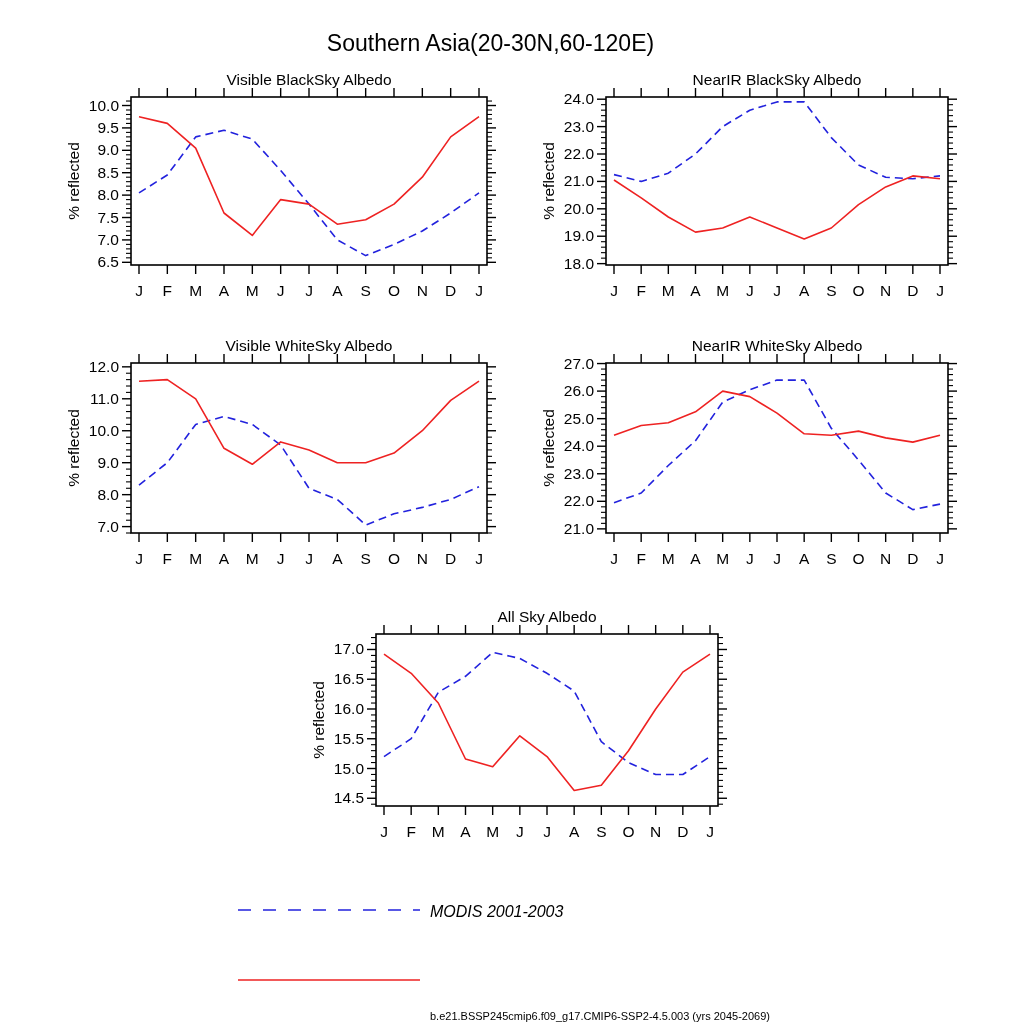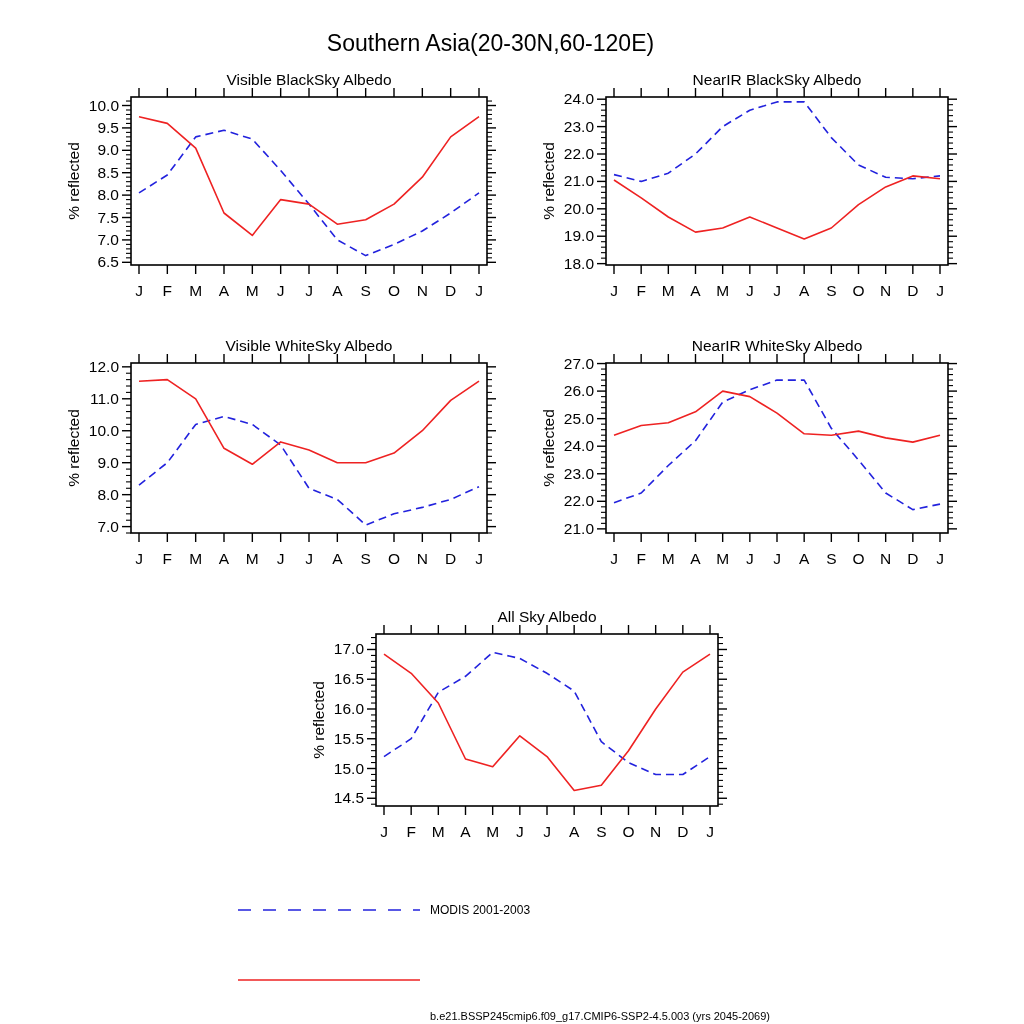--- a/index.html
+++ b/index.html
@@ -3,21 +3,21 @@
 <meta charset="utf-8">
 <style>
   html,body{margin:0;padding:0;background:#ffffff;}
   #figure{position:relative;width:1024px;height:1024px;background:#ffffff;overflow:hidden;
           font-family:"Liberation Sans", sans-serif;padding-left:16px;}
   #main-title{position:absolute;left:53px;top:30px;width:875px;text-align:center;
               font-size:23px;color:#000;white-space:nowrap;}
   .chart{position:absolute;}
   svg text{font-family:"Liberation Sans", sans-serif;fill:#000;}
   .legend-label{position:absolute;color:#000;white-space:nowrap;}
-  #legend-label-modis{left:430px;top:903px;font-size:12px;}
+  #legend-label-modis{left:430px;top:903px;font-size:16px;font-style:italic;}
   #legend-label-model{left:430px;top:1010px;font-size:11px;}
   .legend-line{position:absolute;left:238px;width:182px;height:10px;}
   #legend-line-modis{top:905px;}
   #legend-line-model{top:975px;}
 </style>
 </head>
 <body>
 
 <div id="figure">
   <div id="main-title">Southern Asia(20-30N,60-120E)</div>

